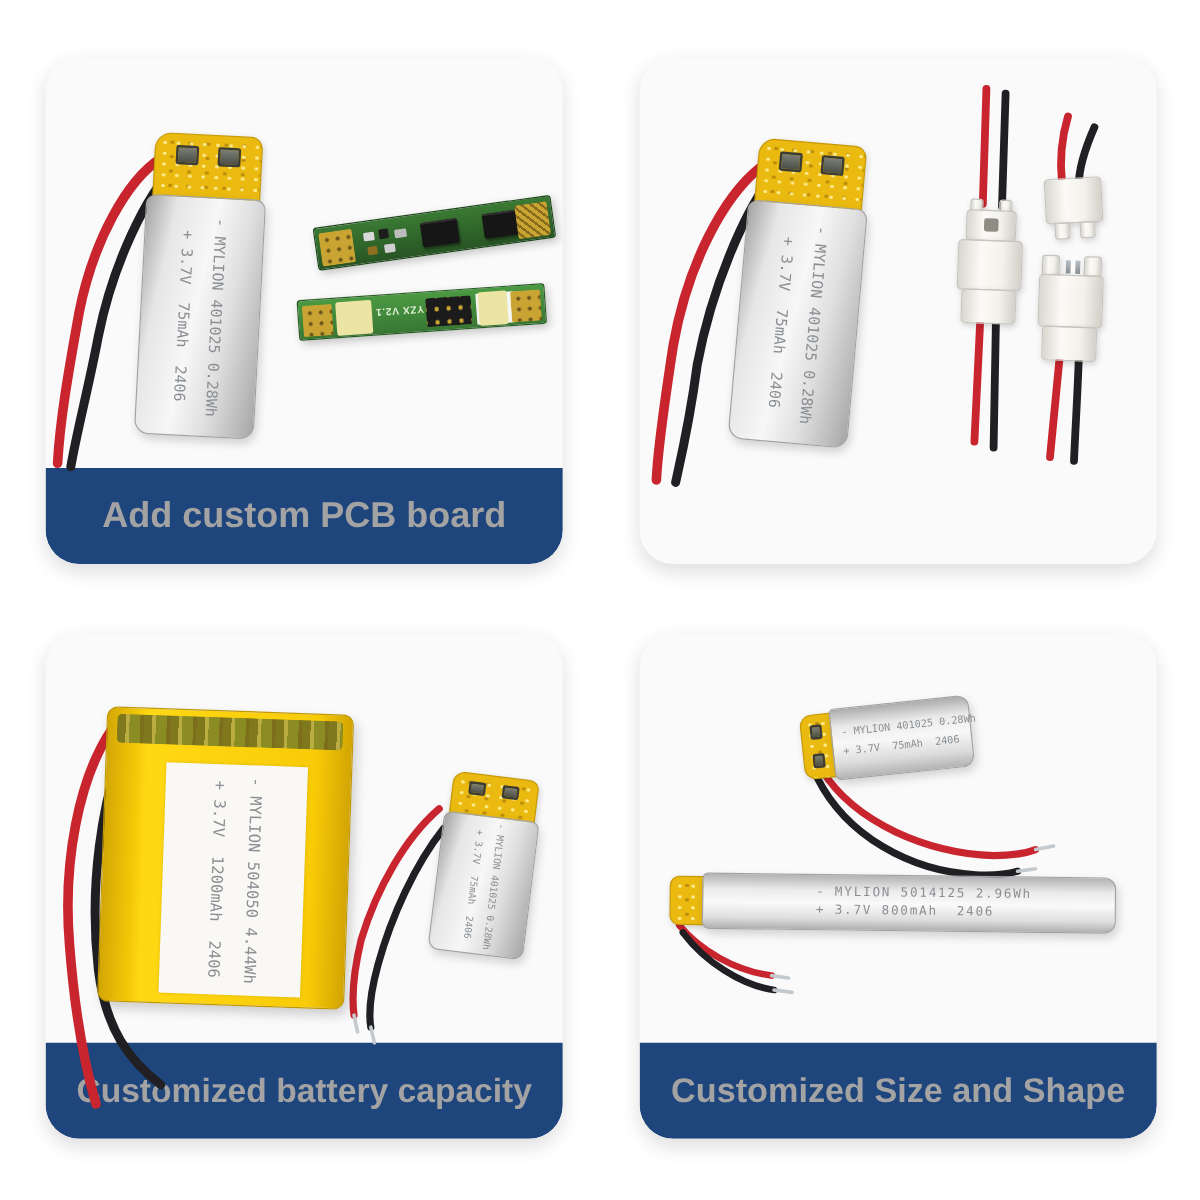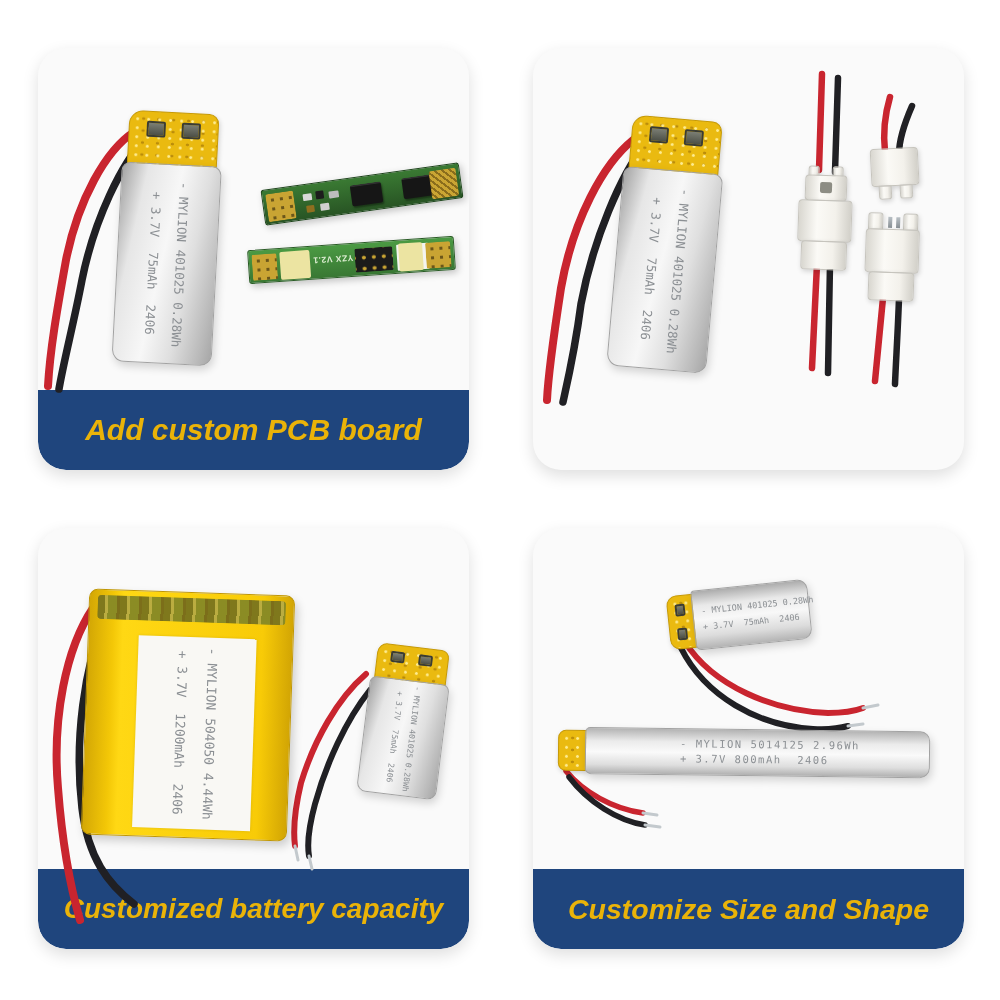--- a/index.html
+++ b/index.html
@@ -27,21 +27,21 @@
   #p1{left:38px;top:48px;height:422px;}
   #p2{left:533px;top:48px;height:422px;}
   #p3{left:38px;top:528px;height:421px;}
   #p4{left:533px;top:528px;height:421px;}
 
   .banner{
     position:absolute;left:0;right:0;bottom:0;height:80px;
     background:var(--banner-blue);border-radius:0 0 28px 28px;
     display:flex;align-items:center;justify-content:center;z-index:1;
   }
-  .banner span{color:#eab308;font-weight:700;white-space:nowrap;font-style:italic;}
+  .banner span{color:#a3a3a3;font-weight:700;white-space:nowrap;}
   #p1 .banner span{font-size:30px;}
   #p2 .banner span{font-size:26.5px;}
   #p3 .banner span{font-size:28px;}
   #p4 .banner span{font-size:28.5px;}
 
   svg.wires{position:absolute;left:0;top:0;z-index:2;pointer-events:none;}
   .wire-red{stroke:var(--wire-red);fill:none;stroke-linecap:round;}
   .wire-black{stroke:var(--wire-black);fill:none;stroke-linecap:round;}
   .wire-tin{stroke:#c3c9cd;fill:none;stroke-linecap:round;}
 
@@ -357,17 +357,17 @@
     <div class="batt-long">
       <div class="cap-yellow"></div>
       <div class="body-silver"></div>
       <div class="llabel">
         <div>- MYLION 5014125 2.96Wh</div>
         <div>+ 3.7V 800mAh  2406</div>
       </div>
     </div>
 
     <div class="banner">
-      <span>Customize Size and Shape</span>
+      <span>Customized Size and Shape</span>
     </div>
   </section>
 
 </div>
 
 </body></html>

